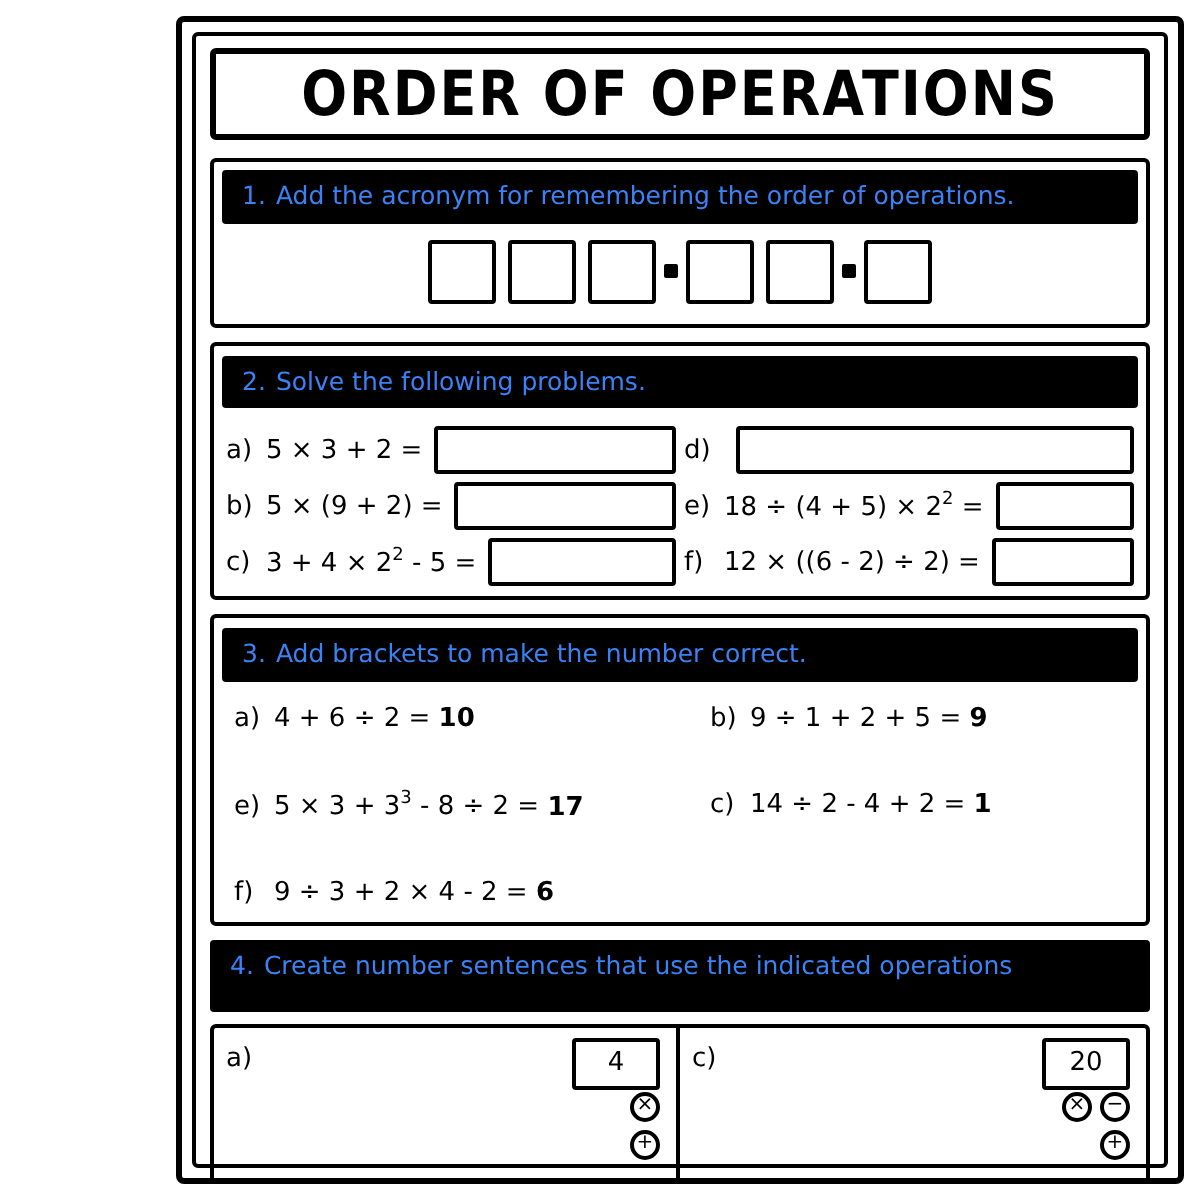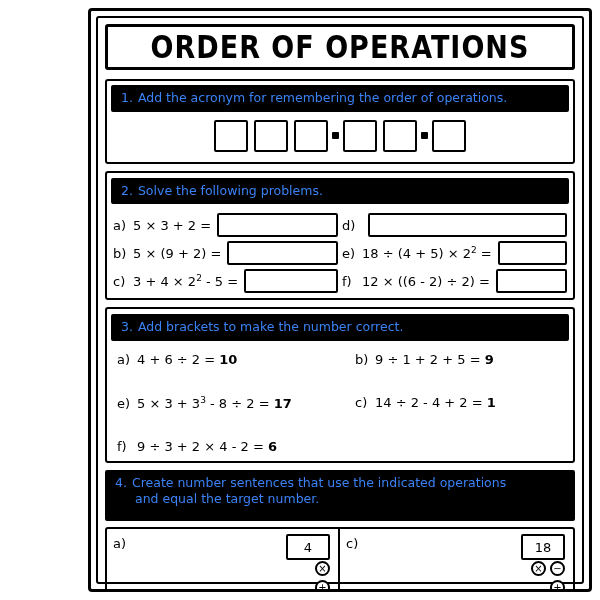--- a/index.html
+++ b/index.html
@@ -275,21 +275,20 @@
         </div>
         <div class="prob2">
           <span class="lbl">f)</span><span>9 ÷ 3 + 2 × 4 - 2 = </span><span class="bold">6</span>
         </div>
       </div>
     </div>
 
     <div>
       <div class="bar two-line">
         <span class="num">4.</span><span>Create number sentences that use the indicated operations</span>
-        <span class="l2">and equal the target number.</span>
       </div>
       <div class="q4wrap">
 
         <div class="cell">
           <span class="clbl">a)</span>
           <div class="targetbox">
             <span>4</span>
           </div>
           <div class="opstack">
             <div class="oprow">
@@ -297,21 +296,21 @@
             </div>
             <div class="oprow">
               <span class="op">+</span>
             </div>
           </div>
         </div>
 
         <div class="cell c2">
           <span class="clbl">c)</span>
           <div class="targetbox">
-            <span>18</span>
+            <span>20</span>
           </div>
           <div class="opstack">
             <div class="oprow">
               <span class="op">×</span>
               <span class="op">−</span>
             </div>
             <div class="oprow">
               <span class="op">+</span>
             </div>
           </div>

